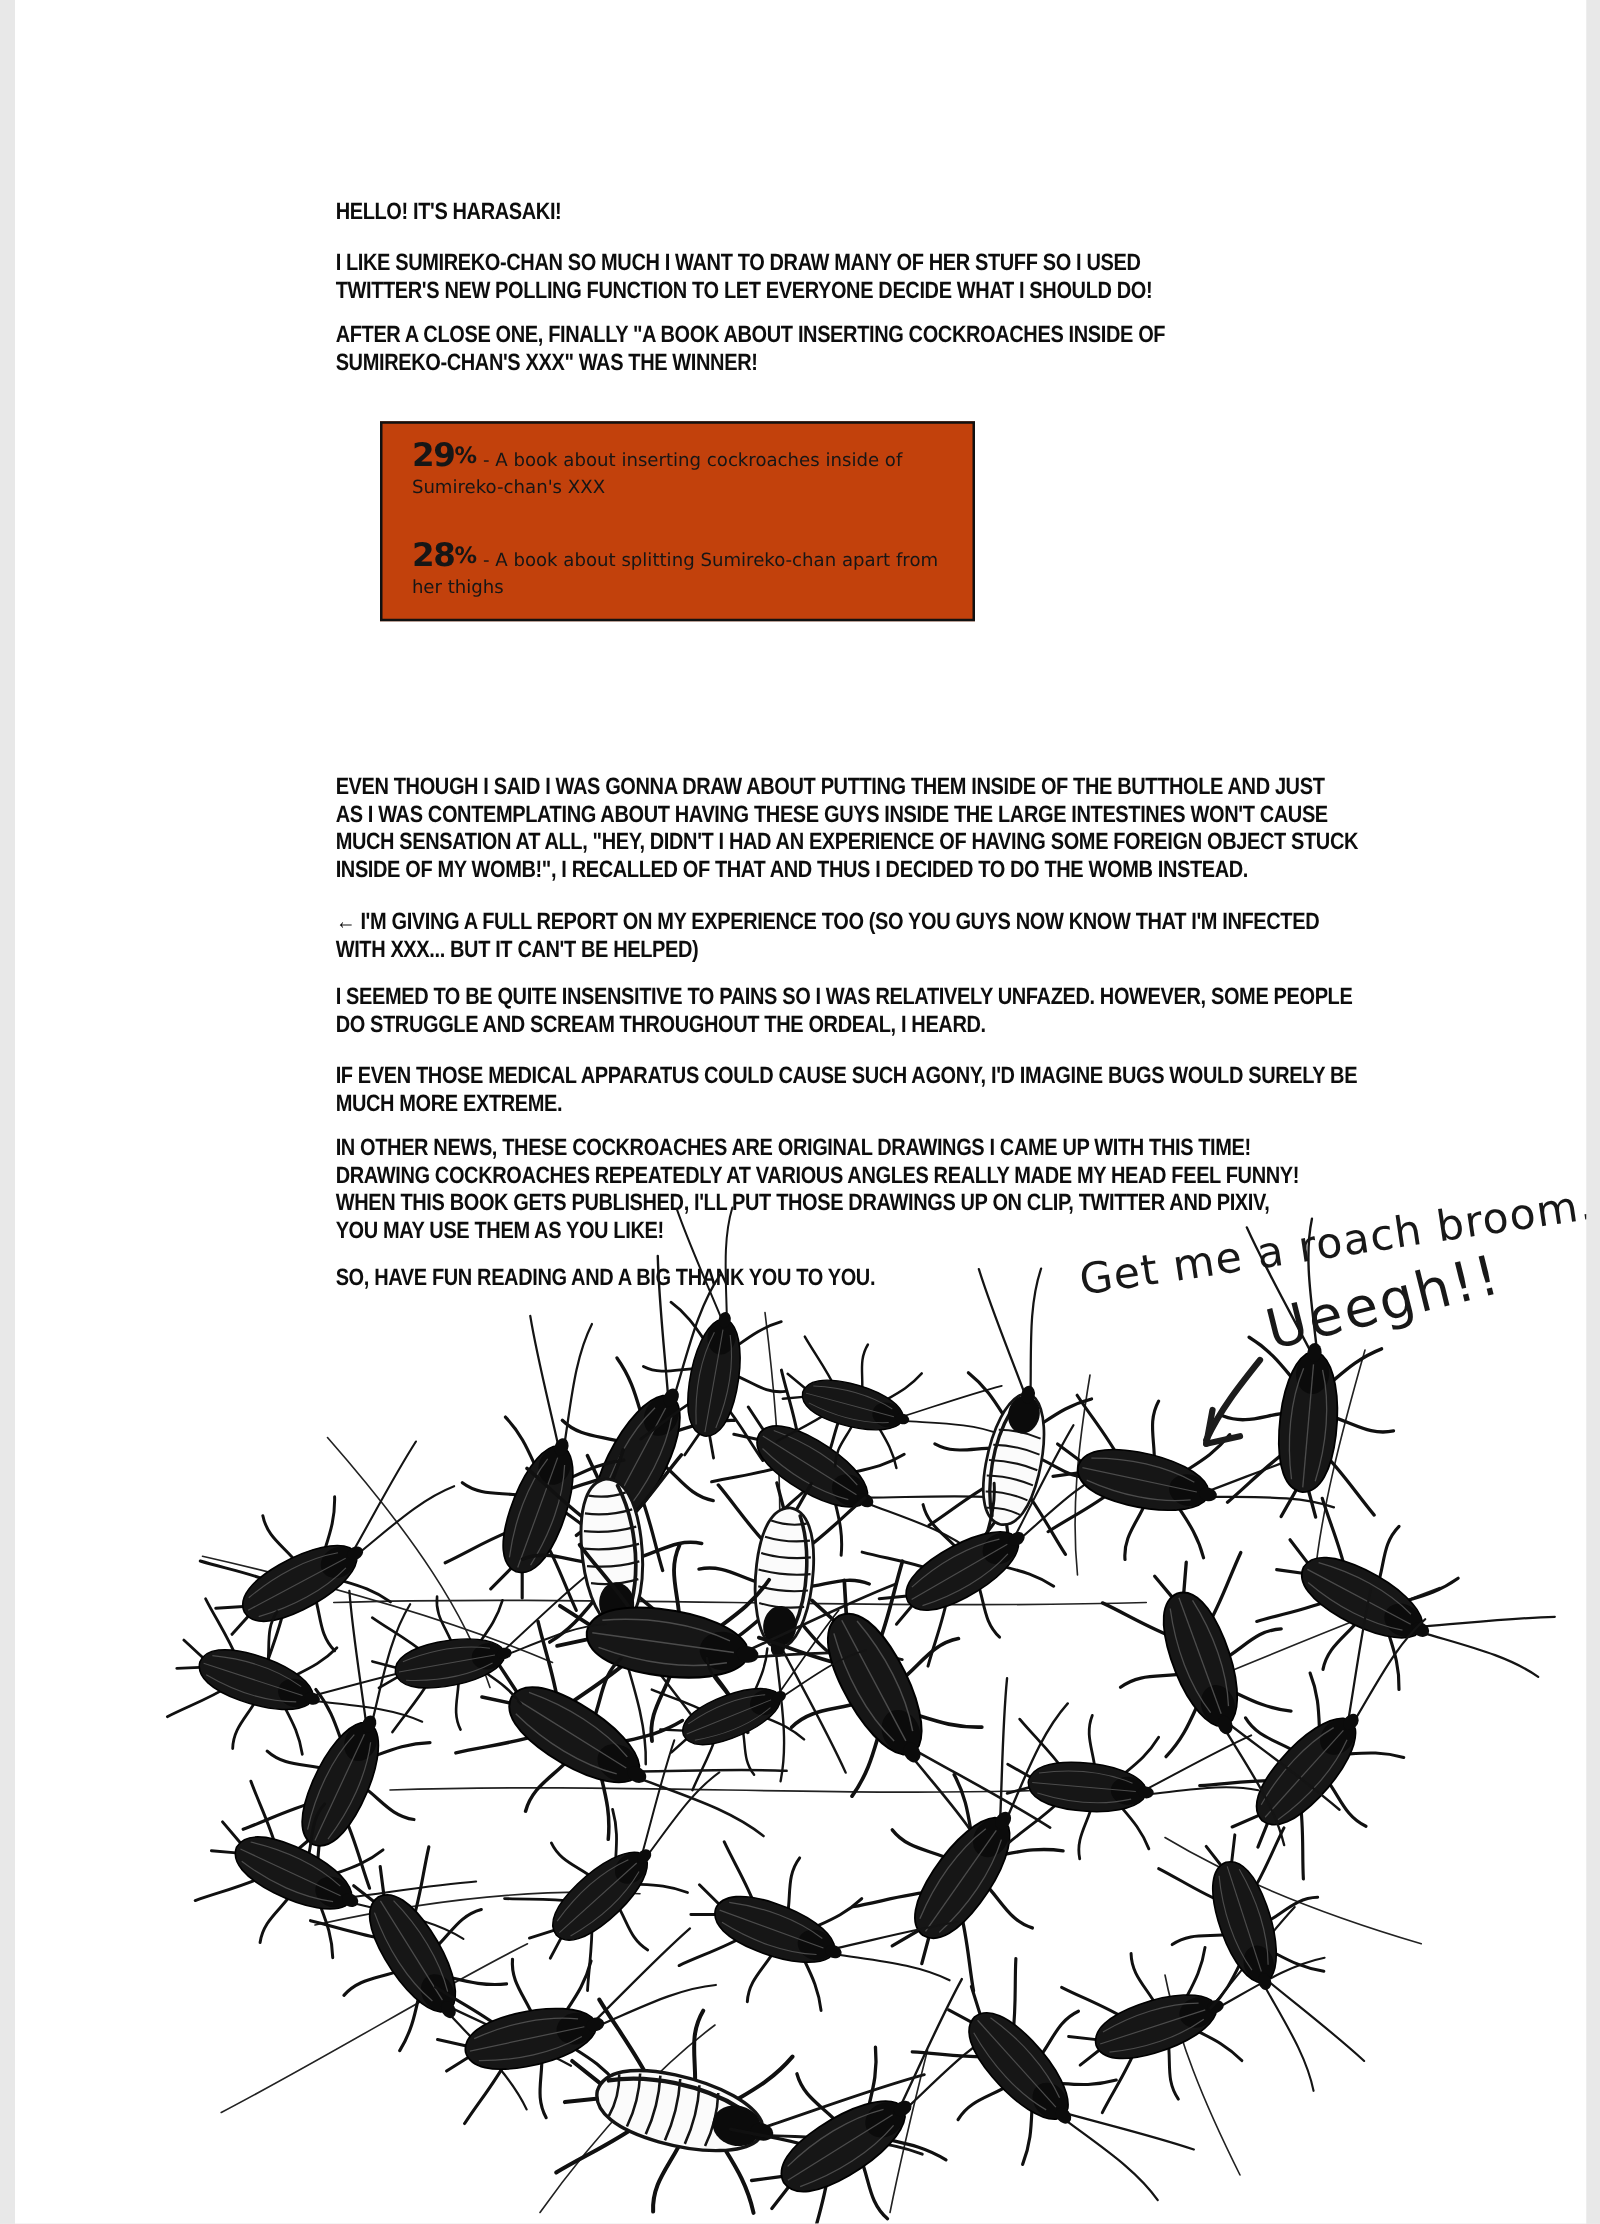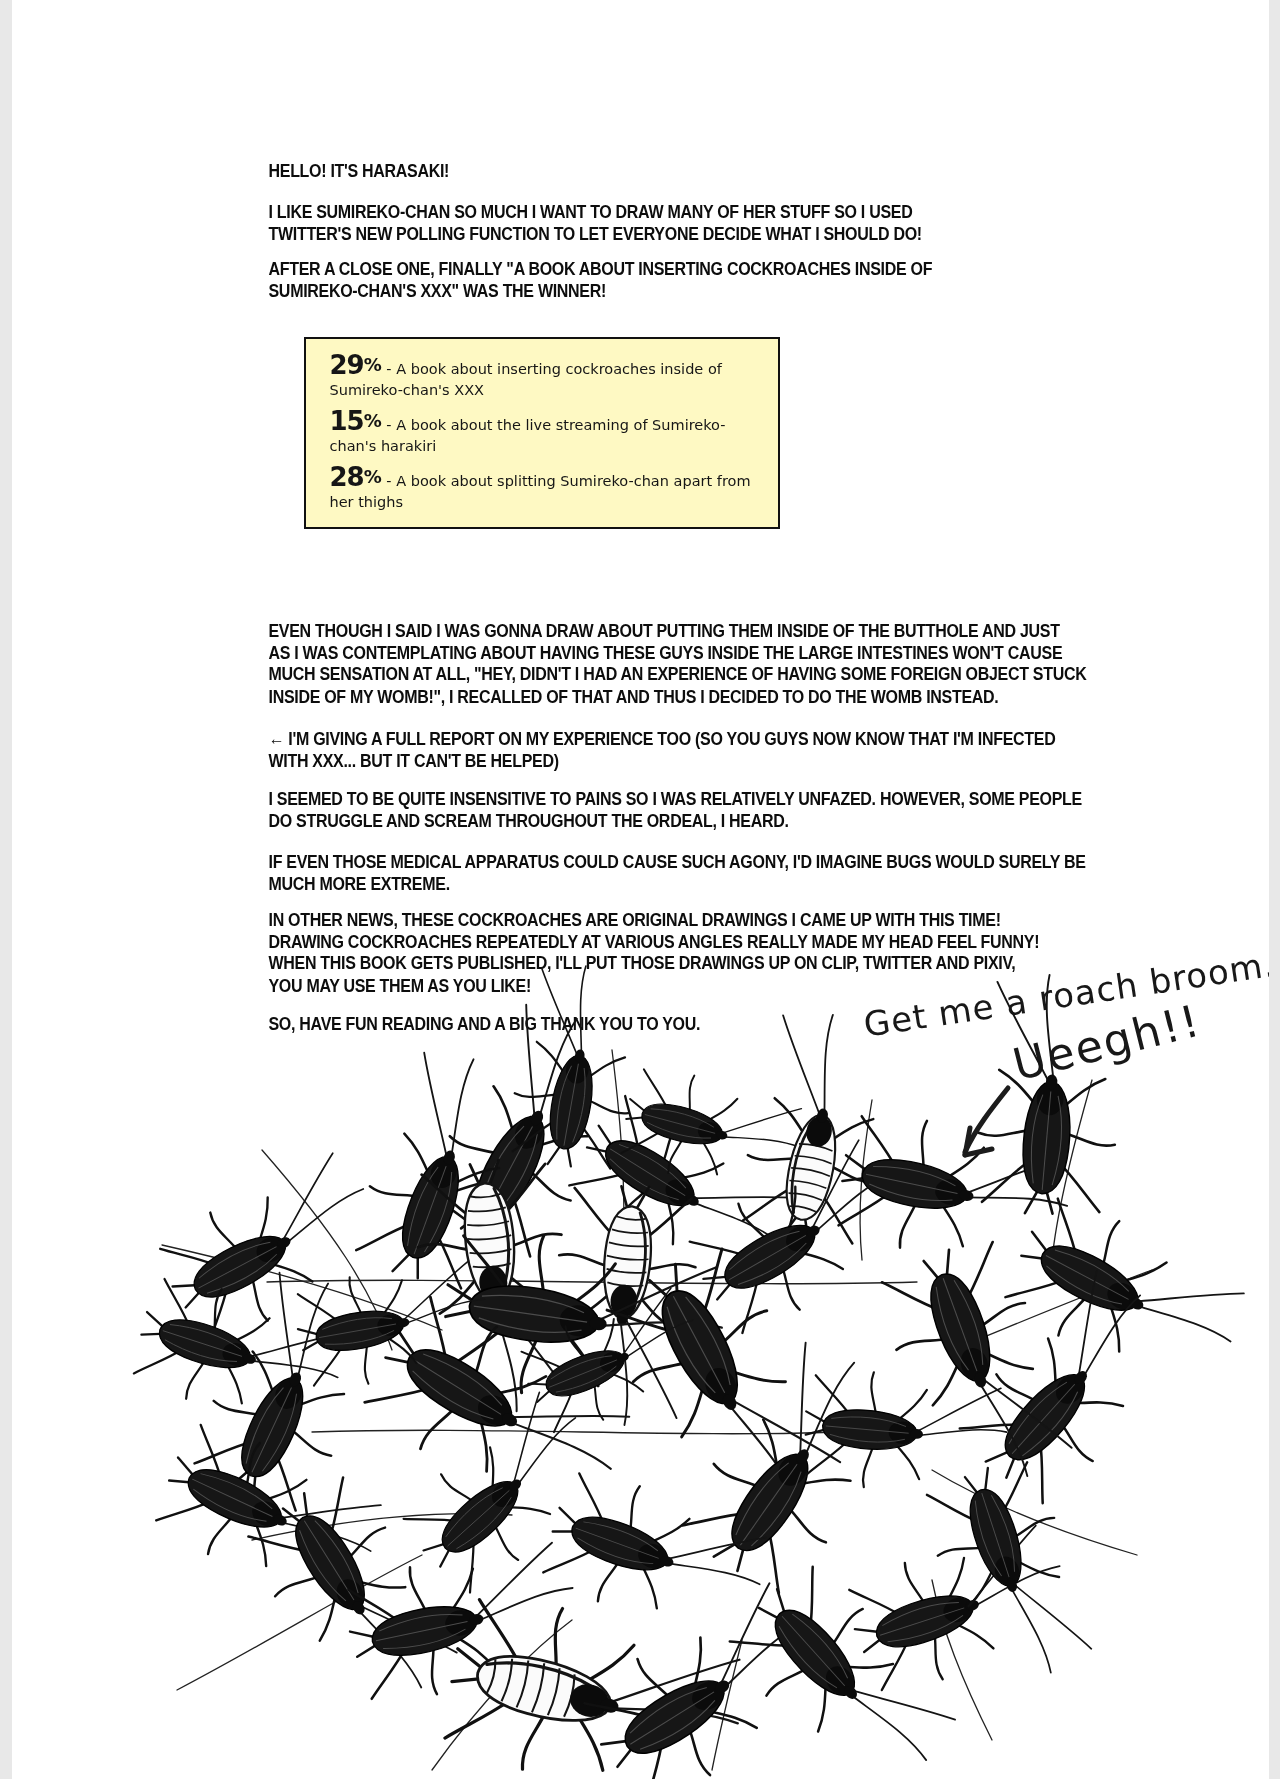--- a/index.html
+++ b/index.html
@@ -10,22 +10,22 @@
   
   .comic{
     position:absolute;left:257px;color:#0d0d0d;font-weight:bold;
     font-size:16px;letter-spacing:-0.3px;line-height:18.6px;
     white-space:nowrap;transform:scale(1,1.18);transform-origin:0 0;
     font-family:"Liberation Sans",sans-serif;
   }
   
   .poll{
     position:absolute;left:292px;top:337px;width:476px;box-sizing:border-box;
-    border:2px solid #111;background:#fef9c3;padding:14px 24px;
-    display:flex;flex-direction:column;gap:8px;
+    border:2px solid #111;background:#c2410c;padding:14px 24px;
+    display:flex;flex-direction:column;gap:32px;
     font-family:"DejaVu Sans",sans-serif;color:#161616;
   }
   .poll-item{font-size:14.5px;line-height:21px;}
   .pct{font-size:26px;font-weight:bold;letter-spacing:-1px;line-height:24px;}
   .pct-sign{font-size:18px;font-weight:600;vertical-align:3px;}
   .poll-desc{}
   
   .hand{
     position:absolute;color:#181818;font-family:"DejaVu Sans",sans-serif;
     white-space:nowrap;
@@ -63,24 +63,20 @@
 
   <div class="comic" style="top:258px">
     <div>AFTER A CLOSE ONE, FINALLY "A BOOK ABOUT INSERTING COCKROACHES INSIDE OF</div>
     <div>SUMIREKO-CHAN'S XXX" WAS THE WINNER!</div>
   </div>
 
   <div class="poll">
     <div class="poll-item">
       <span class="pct">29</span><span class="pct-sign">%</span>
       <span class="poll-desc">- A book about inserting cockroaches inside of Sumireko-chan's XXX</span>
-    </div>
-    <div class="poll-item">
-      <span class="pct">15</span><span class="pct-sign">%</span>
-      <span class="poll-desc">- A book about the live streaming of Sumireko-chan's harakiri</span>
     </div>
     <div class="poll-item">
       <span class="pct">28</span><span class="pct-sign">%</span>
       <span class="poll-desc">- A book about splitting Sumireko-chan apart from her thighs</span>
     </div>
   </div>
 
   <div class="comic" style="top:620px">
     <div>EVEN THOUGH I SAID I WAS GONNA DRAW ABOUT PUTTING THEM INSIDE OF THE BUTTHOLE AND JUST</div>
     <div>AS I WAS CONTEMPLATING ABOUT HAVING THESE GUYS INSIDE THE LARGE INTESTINES WON'T CAUSE</div>

